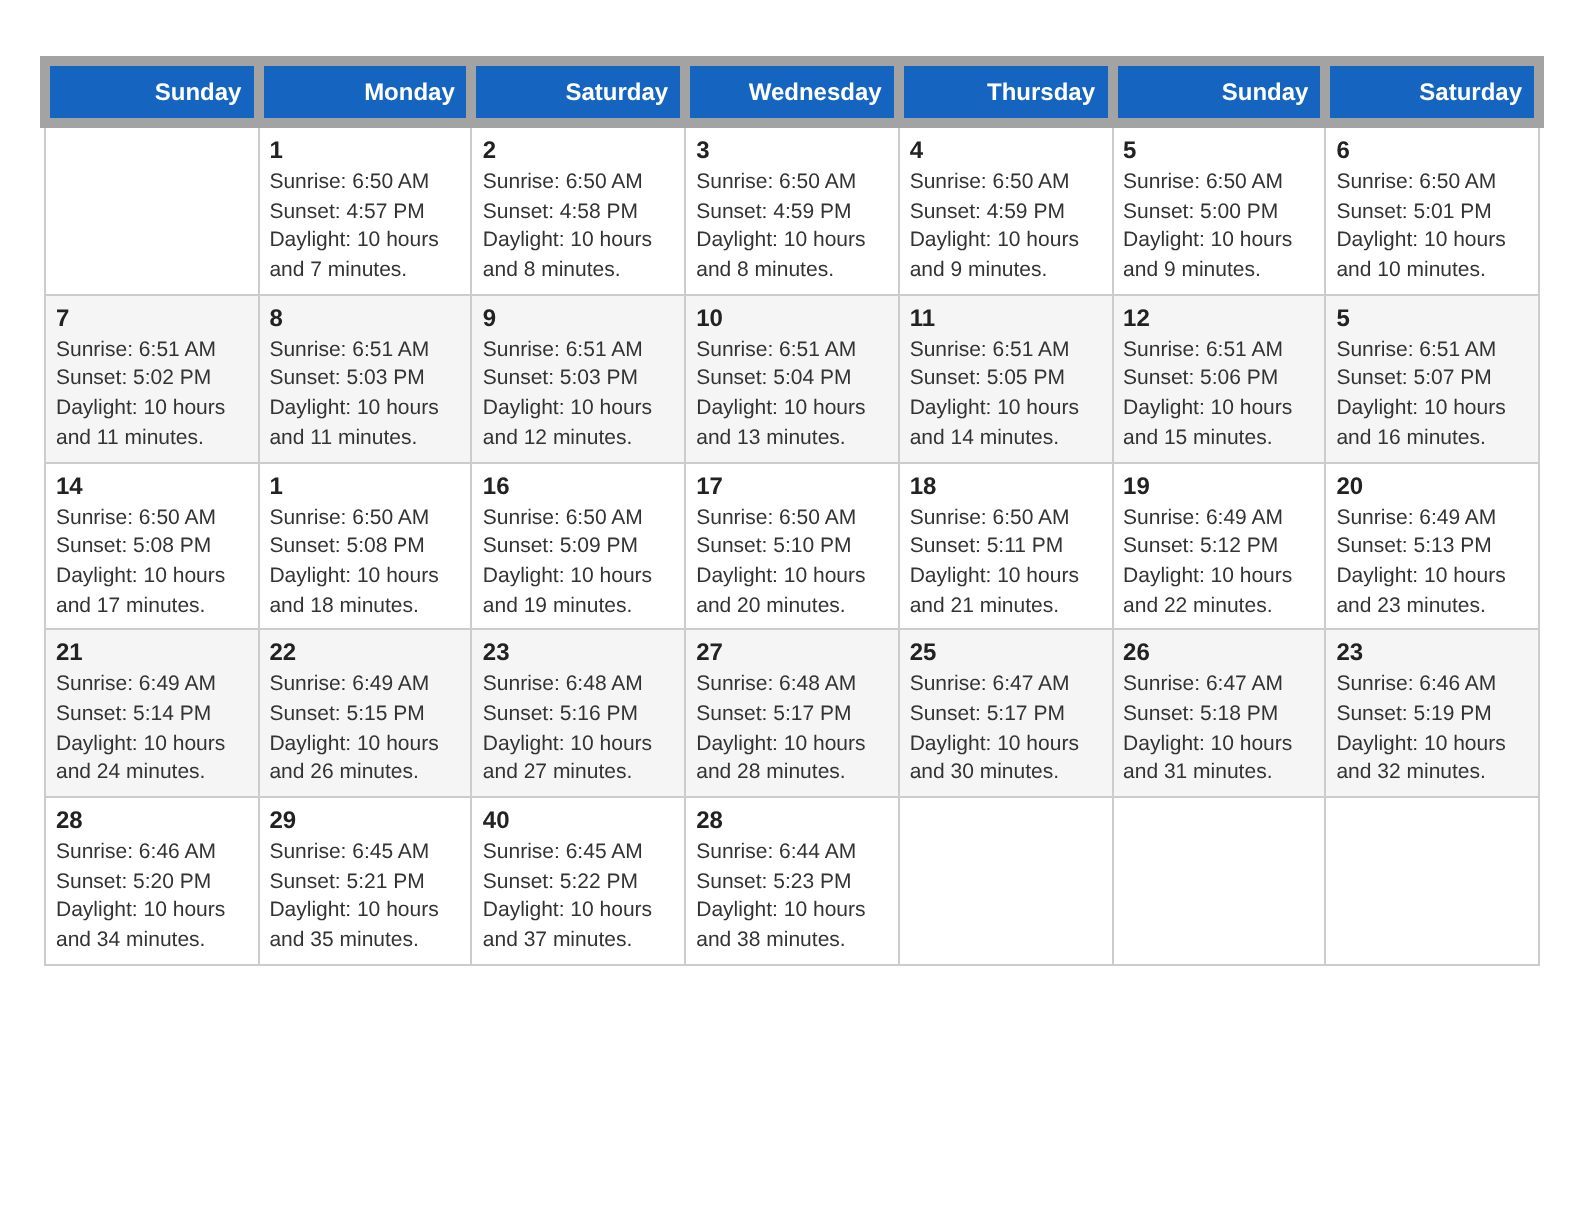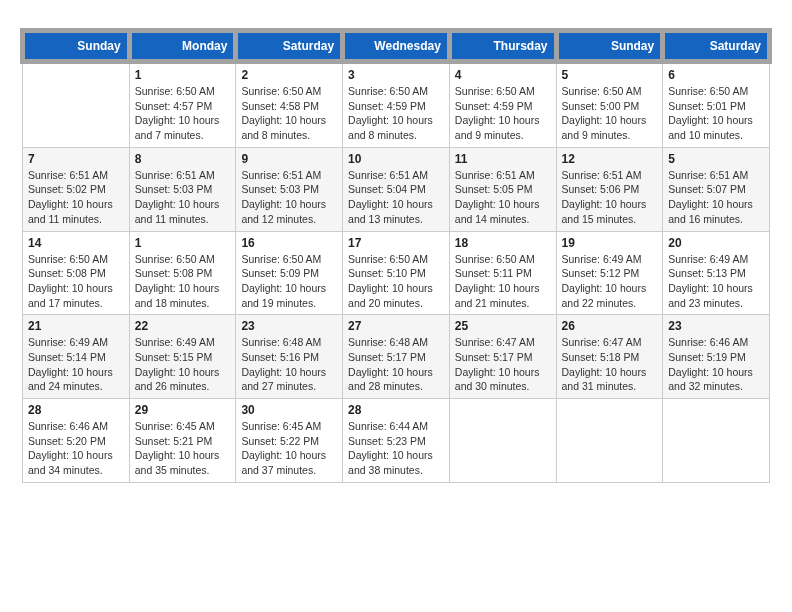--- a/index.html
+++ b/index.html
@@ -235,21 +235,21 @@
         <tr>
           <td>
             <span class="day-number">28</span>
             <div class="day-info">Sunrise: 6:46 AM<br>Sunset: 5:20 PM<br>Daylight: 10 hours<br>and 34 minutes.</div>
           </td>
           <td>
             <span class="day-number">29</span>
             <div class="day-info">Sunrise: 6:45 AM<br>Sunset: 5:21 PM<br>Daylight: 10 hours<br>and 35 minutes.</div>
           </td>
           <td>
-            <span class="day-number">30</span>
+            <span class="day-number">40</span>
             <div class="day-info">Sunrise: 6:45 AM<br>Sunset: 5:22 PM<br>Daylight: 10 hours<br>and 37 minutes.</div>
           </td>
           <td>
             <span class="day-number">28</span>
             <div class="day-info">Sunrise: 6:44 AM<br>Sunset: 5:23 PM<br>Daylight: 10 hours<br>and 38 minutes.</div>
           </td>
           <td class="empty-cell"></td>
           <td class="empty-cell"></td>
           <td class="empty-cell"></td>
         </tr>

